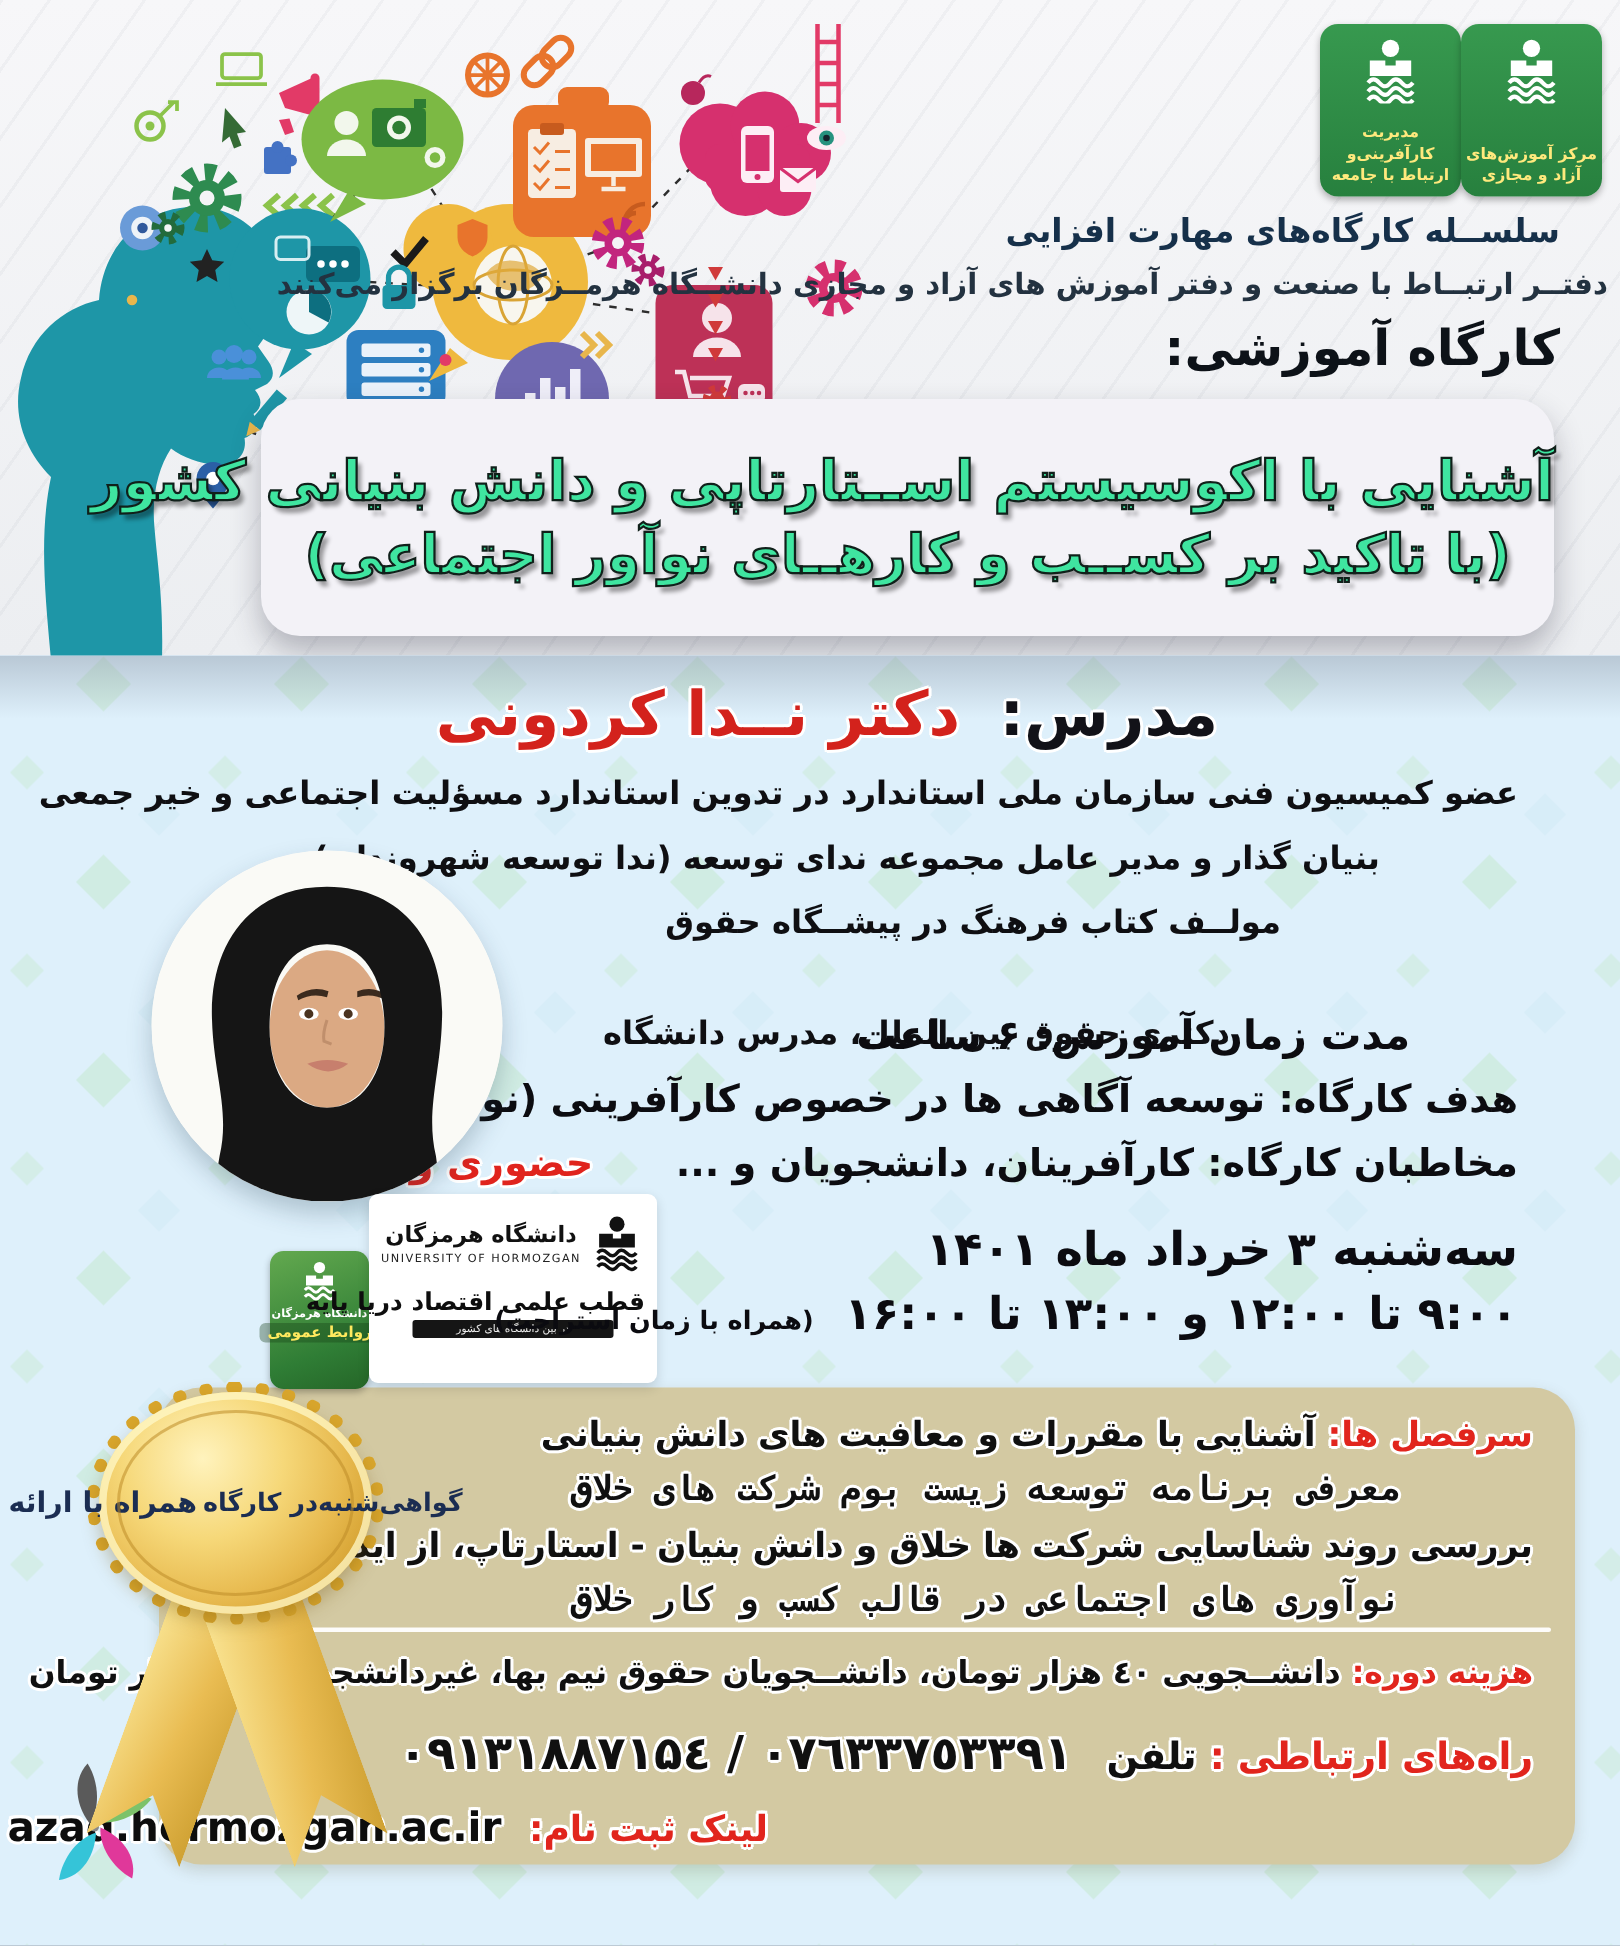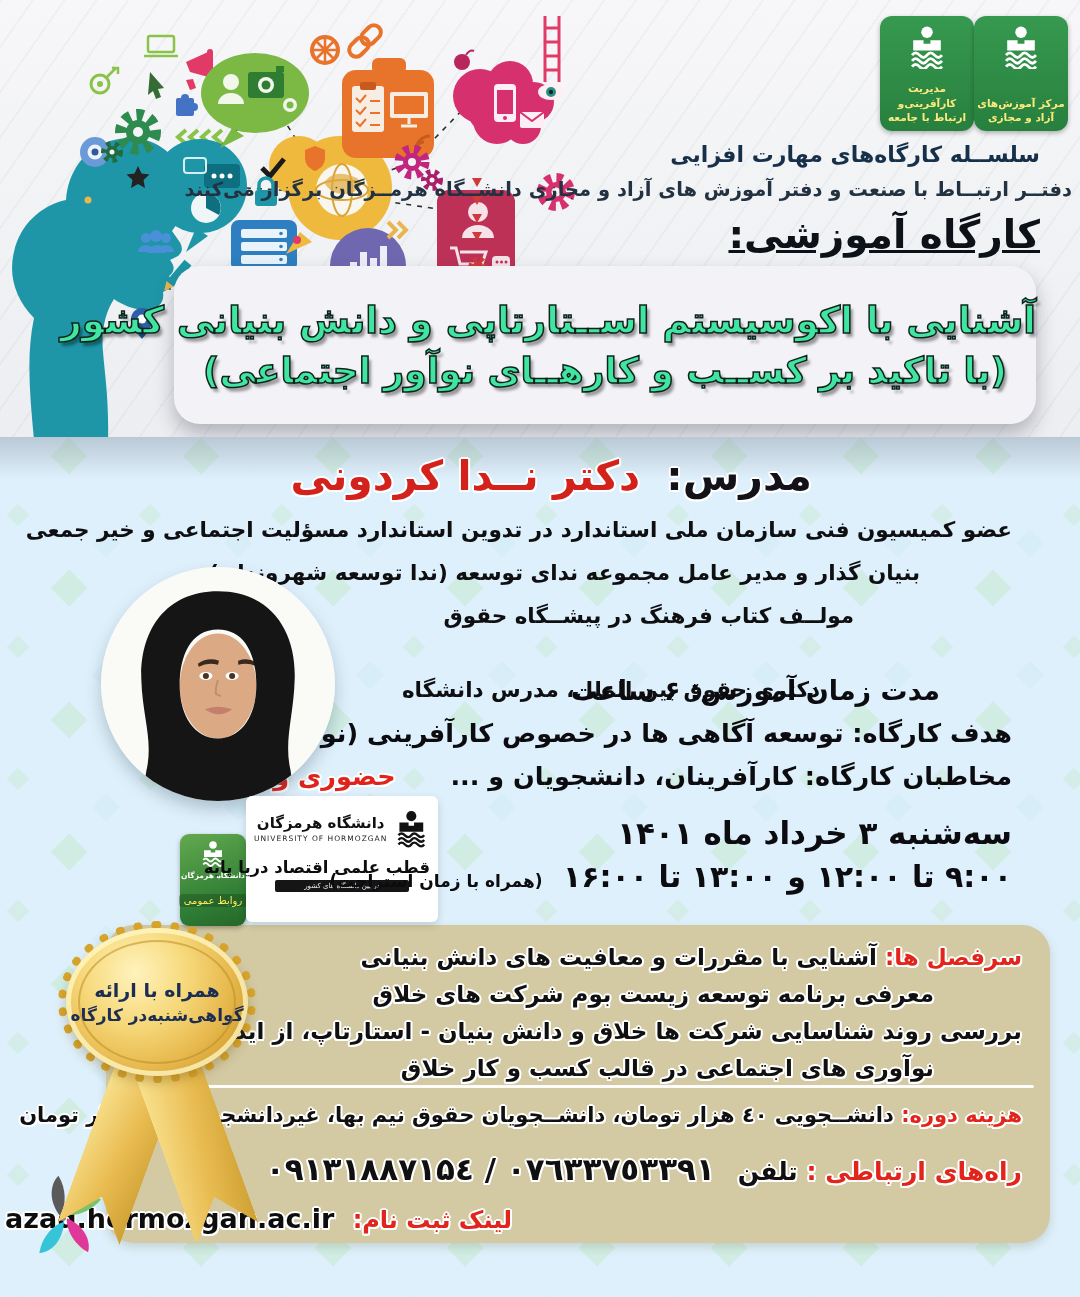--- a/index.html
+++ b/index.html
@@ -10,21 +10,21 @@
                background:linear-gradient(#f7f7f9,#eceef1);overflow:hidden;}
   .header-zone::before{content:"";position:absolute;inset:0;
                background:repeating-linear-gradient(125deg,rgba(110,120,135,.06) 0 2px,transparent 2px 26px);}
   .illustration{position:absolute;left:0;top:0;z-index:1;}
   .badges{position:absolute;top:16px;right:12px;display:flex;z-index:4;}
   .badge{width:88px;height:102px;border-radius:12px;background:linear-gradient(#37994f,#27803e);
          box-shadow:0 2px 5px rgba(0,0,0,.3);display:flex;flex-direction:column;align-items:center;padding:7px 3px 6px;}
   .badge-caption{margin-top:auto;color:#ffe97d;font-size:10.5px;font-weight:bold;text-align:center;line-height:1.4;direction:rtl;}
   .series-line{position:absolute;top:142px;right:40px;z-index:3;font-size:22px;font-weight:bold;color:#16304a;direction:rtl;white-space:nowrap;}
   .organizer-line{position:absolute;top:178px;right:8px;z-index:3;font-size:19.5px;font-weight:bold;color:#233240;direction:rtl;white-space:nowrap;}
-  .workshop-label{position:absolute;top:212px;right:40px;z-index:3;font-size:39px;font-weight:bold;color:#0d1218;direction:rtl;white-space:nowrap;text-decoration:underline;}
+  .workshop-label{position:absolute;top:212px;right:40px;z-index:3;font-size:33px;font-weight:bold;color:#0d1218;direction:rtl;white-space:nowrap;}
   .title-box{position:absolute;top:266px;left:174px;right:44px;height:158px;z-index:5;background:#f3f2f7;
              border-radius:26px;box-shadow:0 10px 20px rgba(40,40,60,.30);
              display:flex;flex-direction:column;justify-content:center;gap:8px;text-align:center;}
   .title-line{direction:rtl;font-size:37px;font-weight:bold;color:#3fe5a0;letter-spacing:.5px;
               -webkit-text-stroke:1.5px #10201a;
               text-shadow:3px 4px 3px rgba(0,0,0,.38);white-space:nowrap;}
   .title-line.second{font-size:36px;}
   
   .body-zone{position:absolute;top:437px;left:0;width:1080px;height:860px;background:#def0fb;overflow:hidden;}
   .body-zone .fade{position:absolute;top:0;left:0;right:0;height:42px;z-index:1;
@@ -42,61 +42,61 @@
   .info-duration{top:238px;right:140px;font-size:27px;letter-spacing:.5px;}
   .info-goal{top:281px;right:68px;font-size:25.5px;}
   .info-audience{top:324px;right:68px;font-size:25.5px;}
   .mode-red{color:#e0241d;margin-right:46px;}
   .photo{position:absolute;left:101px;top:130px;width:234px;height:234px;border-radius:50%;overflow:hidden;
          box-shadow:0 8px 16px rgba(30,60,80,.25);background:#fbfaf6;z-index:2;}
   .pr-badge{position:absolute;left:180px;top:397px;width:62px;height:83px;z-index:2;border-radius:9px;
             background:linear-gradient(160deg,#63a94f,#2f7d35 70%,#256628);box-shadow:0 2px 5px rgba(0,0,0,.3);
             display:flex;flex-direction:column;align-items:center;padding:5px 2px 4px;}
   .pr-badge .t1{color:#ffffff;font-size:7.5px;font-weight:bold;direction:rtl;margin-top:2px;white-space:nowrap;}
-  .pr-badge .t2{color:#ffe95e;font-size:10px;font-weight:normal;direction:rtl;margin-top:14px;background:rgba(20,60,20,.35);
+  .pr-badge .t2{color:#ffe95e;font-size:10px;font-weight:bold;direction:rtl;margin-top:2px;background:rgba(20,60,20,.35);
                 border-radius:4px;padding:1px 5px;white-space:nowrap;}
   .uni-logo{position:absolute;left:246px;top:359px;width:192px;height:126px;z-index:2;background:#ffffff;
             border-radius:6px;box-shadow:0 3px 8px rgba(0,0,0,.14);padding:6px 8px;box-sizing:border-box;}
   .uni-top{display:flex;flex-direction:row-reverse;align-items:center;gap:6px;}
   .uni-names{flex:1;text-align:center;}
   .uni-fa{font-size:15px;font-weight:bold;color:#111;direction:rtl;white-space:nowrap;}
   .uni-en{font-size:7.5px;letter-spacing:1px;color:#222;margin-top:2px;white-space:nowrap;}
   .uni-pole{font-size:16.5px;font-weight:bold;color:#0d0d0d;direction:rtl;text-align:center;margin-top:4px;white-space:nowrap;}
   .uni-sub{margin:3px auto 0;width:112px;background:#151515;color:#eee;font-size:7px;text-align:center;
            border-radius:2px;padding:2px 11px;direction:rtl;white-space:nowrap;}
   .schedule{position:absolute;right:68px;top:378px;z-index:2;direction:rtl;text-align:right;white-space:nowrap;}
   .schedule-date{font-size:31px;font-weight:bold;color:#0b0b10;letter-spacing:.5px;}
   .schedule-time{font-size:30px;font-weight:bold;color:#0b0b10;margin-top:8px;letter-spacing:.5px;}
   .time-note{font-size:17px;margin-right:10px;}
   
   .info-panel{position:absolute;left:106px;right:30px;top:488px;height:318px;z-index:1;
               background:#d3c9a2;border-radius:28px;box-shadow:0 4px 10px rgba(90,80,40,.18);}
   .topics{position:absolute;top:14px;right:28px;direction:rtl;text-align:right;}
   .topic-line{font-size:23px;font-weight:bold;color:#101010;line-height:37px;white-space:nowrap;}
-  .topic-line.ind{padding-right:88px;}
+  .topic-line.ind{padding-right:88px;font-family:Liberation Mono, monospace;}
   .red-label{color:#e1251d;}
   .panel-sep{position:absolute;top:160px;left:16px;right:16px;height:3px;background:rgba(255,255,255,.95);border-radius:2px;}
   .fees-line{position:absolute;top:178px;right:28px;direction:rtl;font-size:21px;font-weight:bold;color:#101010;white-space:nowrap;}
   .contact-line{position:absolute;top:226px;right:28px;direction:rtl;font-size:25px;font-weight:bold;color:#101010;white-space:nowrap;}
   .contact-numbers{font-size:31px;letter-spacing:2px;margin-right:14px;unicode-bidi:embed;}
   .reg-line{position:absolute;top:278px;right:538px;direction:rtl;font-size:24px;font-weight:bold;white-space:nowrap;}
   .reg-url{color:#0d0d0d;font-size:27px;margin-right:10px;unicode-bidi:embed;}
   
   .medal{position:absolute;left:58px;top:484px;width:210px;height:360px;z-index:3;}
   .ribbon{position:absolute;top:140px;width:66px;height:178px;z-index:0;
           background:linear-gradient(100deg,#f9e391,#e9bc52 55%,#cfa133);
           clip-path:polygon(0 0,100% 0,100% 100%,50% 78%,0 100%);box-shadow:0 3px 6px rgba(120,90,20,.3);}
   .ribbon-l{left:28px;transform:rotate(20deg);}
   .ribbon-r{left:106px;transform:rotate(-20deg);}
   .medal-ring{position:absolute;left:0;top:0;width:198px;height:162px;border-radius:50%;
               border:9px dotted #d9a62c;box-sizing:border-box;z-index:1;}
   .medal-core{position:absolute;left:8px;top:7px;width:182px;height:148px;border-radius:50%;z-index:2;
               background:radial-gradient(circle at 38% 30%,#fff3bd 0%,#f6d879 35%,#e7b94e 62%,#cf9a28 86%,#b98618 100%);
               box-shadow:inset 0 0 0 5px rgba(255,248,200,.75),0 6px 12px rgba(120,90,20,.35);
-              display:flex;flex-direction:column;justify-content:center;align-items:center;gap:4px;}
+              display:flex;flex-direction:row;justify-content:center;align-items:center;gap:4px;}
   .medal-core::after{content:"";position:absolute;inset:12px;border:2px solid rgba(190,140,40,.55);border-radius:50%;}
   .medal-t1{font-size:19px;font-weight:bold;color:#1b2d52;direction:rtl;white-space:nowrap;}
   .medal-t2{font-size:17px;font-weight:bold;color:#1b2d52;direction:rtl;white-space:nowrap;}
   .feathers{position:absolute;left:18px;top:736px;z-index:2;}
 </style>
 </head>
 <body>
 
 <div class="poster">
 

